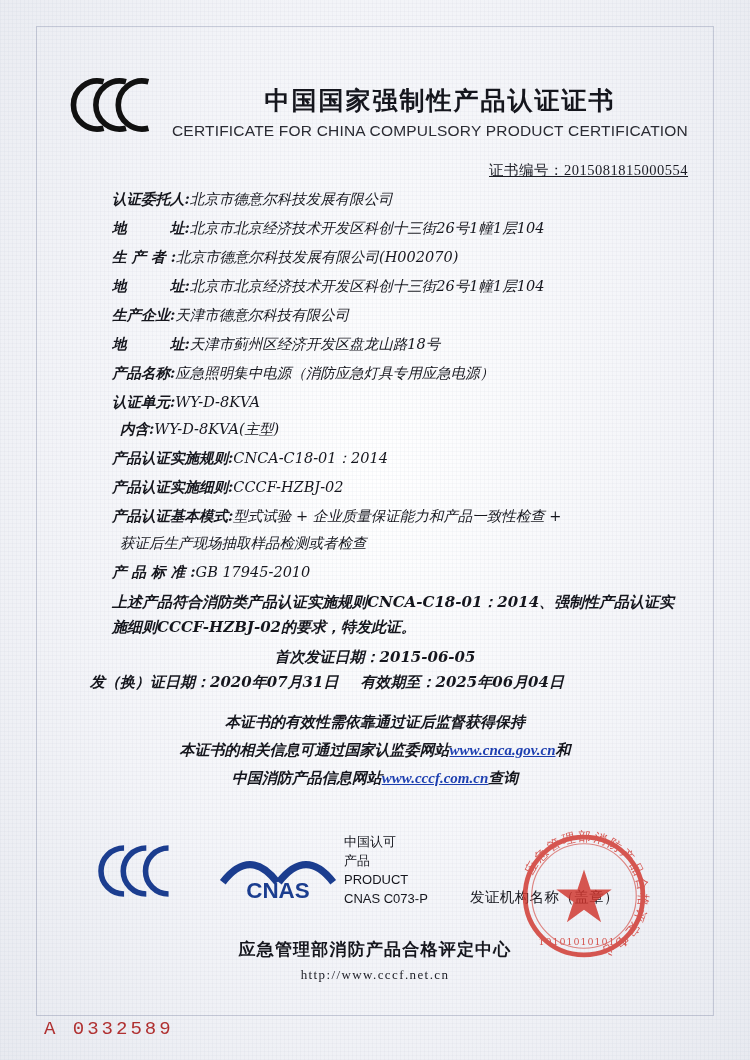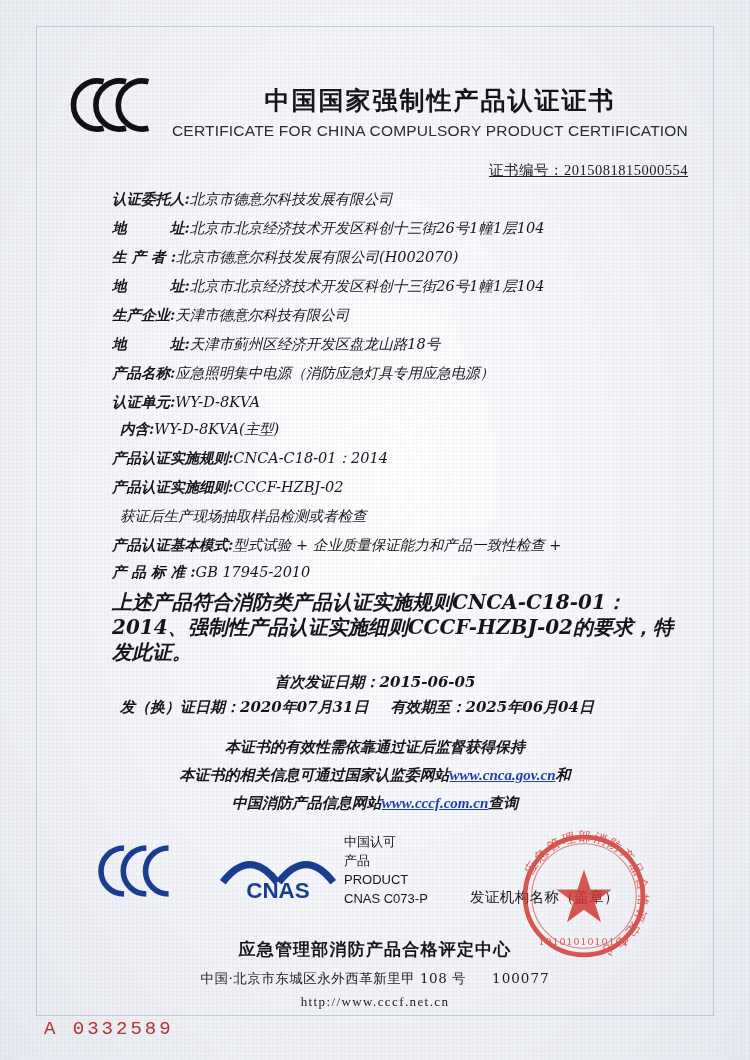--- a/index.html
+++ b/index.html
@@ -108,37 +108,37 @@
     white-space: pre-wrap;
   }
   .row.indent {
     padding-left: 120px;
   }
   .row.tight { margin-bottom: 5px; }
 
   .para {
     padding-left: 112px;
     padding-right: 66px;
-    font-size: 20px;
+    font-size: 15px;
     line-height: 25px;
     font-weight: bold;
     font-family: "DejaVu Serif", "Liberation Serif", serif;
     color: #15161d;
   }
 
   .center-line {
     text-align: center;
     font-size: 15px;
     font-family: "DejaVu Serif", "Liberation Serif", serif;
     color: #15161d;
     margin-top: 8px;
     font-weight: bold;
   }
   .issue-line {
-    padding-left: 120px;
+    padding-left: 90px;
     font-size: 15px;
     font-family: "DejaVu Serif", "Liberation Serif", serif;
     color: #15161d;
     margin-top: 6px;
     font-weight: bold;
   }
   .issue-line .gap { display:inline-block; width: 22px; }
 
   .notice {
     margin-top: 16px;
@@ -312,26 +312,26 @@
 
     <div class="row">
       <span class="lbl">产品认证实施规则:</span>
       <span class="val">CNCA-C18-01：2014</span>
     </div>
     <div class="row">
       <span class="lbl">产品认证实施细则:</span>
       <span class="val">CCCF-HZBJ-02</span>
     </div>
 
-    <div class="row indent">
-      <span class="val">获证后生产现场抽取样品检测或者检查</span>
-    </div>
     <div class="row tight">
       <span class="lbl">产品认证基本模式:</span>
       <span class="val">型式试验 + 企业质量保证能力和产品一致性检查 +</span>
+    </div>
+    <div class="row indent">
+      <span class="val">获证后生产现场抽取样品检测或者检查</span>
     </div>
 
     <div class="row">
       <span class="lbl">产 品 标 准 :</span>
       <span class="val">GB 17945-2010</span>
     </div>
 
     <div class="para">上述产品符合消防类产品认证实施规则CNCA-C18-01：2014、强制性产品认证实施细则CCCF-HZBJ-02的要求，特发此证。</div>
 
     <div class="center-line">
@@ -393,20 +393,17 @@
           <textPath href="#sealArc" startOffset="6%">应急管理部消防产品合格评定中心</textPath>
         </text>
         <polygon fill="#d0342c" points="80,52 86.9,73.2 109.2,73.2 91.1,86.3 98,107.5 80,94.4 62,107.5 68.9,86.3 50.8,73.2 73.1,73.2"></polygon>
         <text x="80" y="132" font-family="DejaVu Serif, serif" font-size="10" fill="#d0342c" text-anchor="middle" letter-spacing="1">1010101010101</text>
       </svg>
     </div>
   </div>
 
   <div class="footer">
     <div class="org">应急管理部消防产品合格评定中心</div>
-    <div class="addr">
-      <span>中国·北京市东城区永外西革新里甲 108 号</span><span class="zip">100077</span>
-    </div>
     <div class="web">http://www.cccf.net.cn</div>
   </div>
 
   <div class="serial">A 0332589</div>
 </div>
 
 </body></html>

